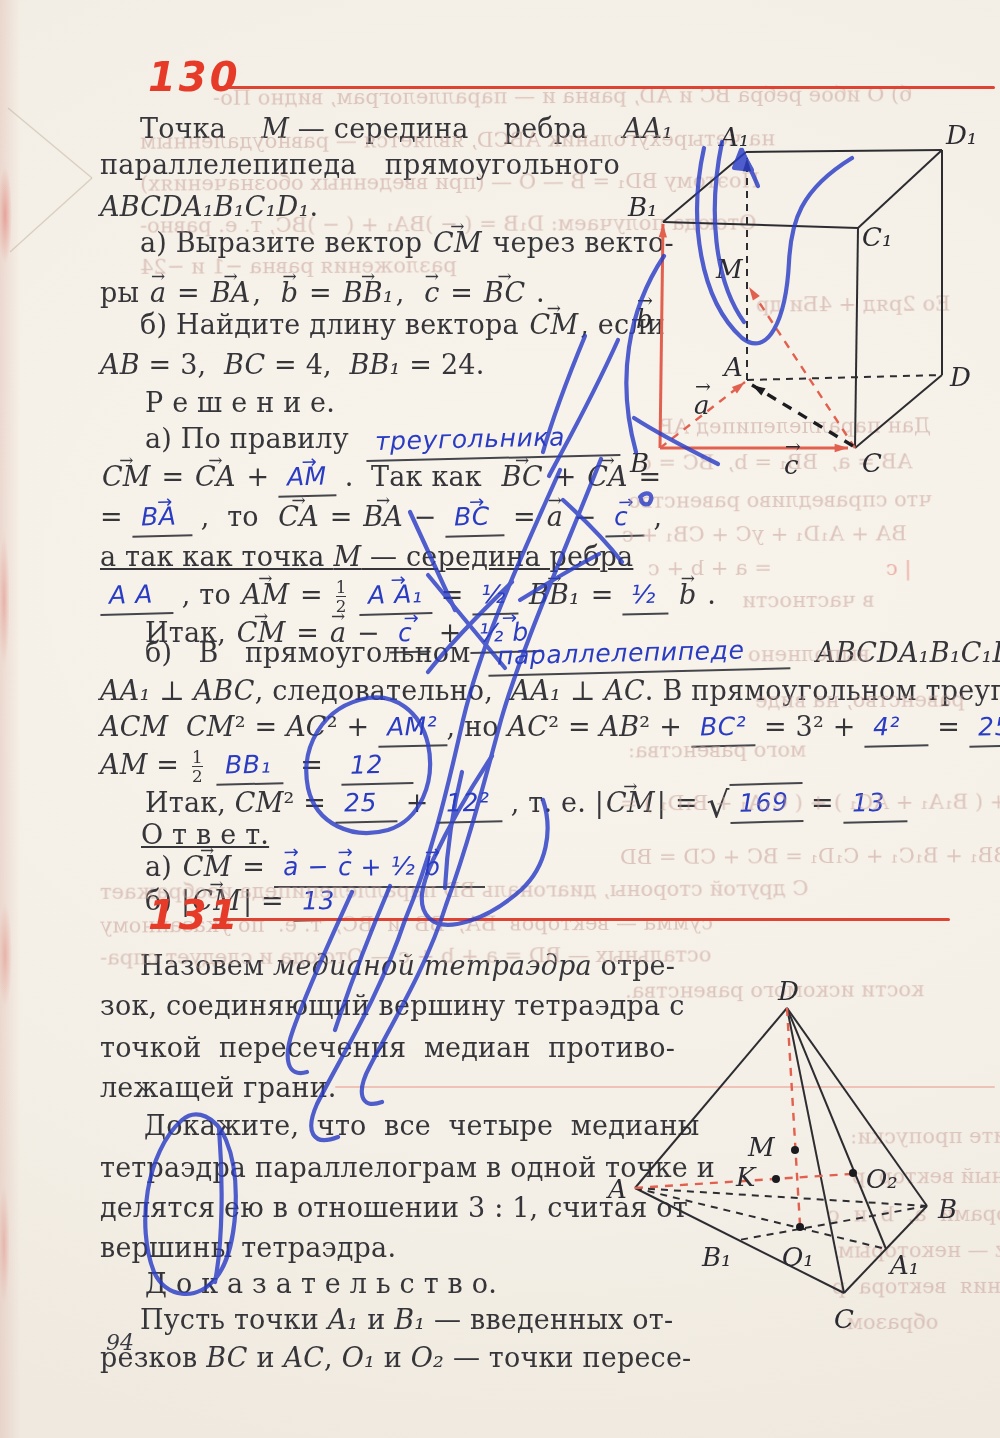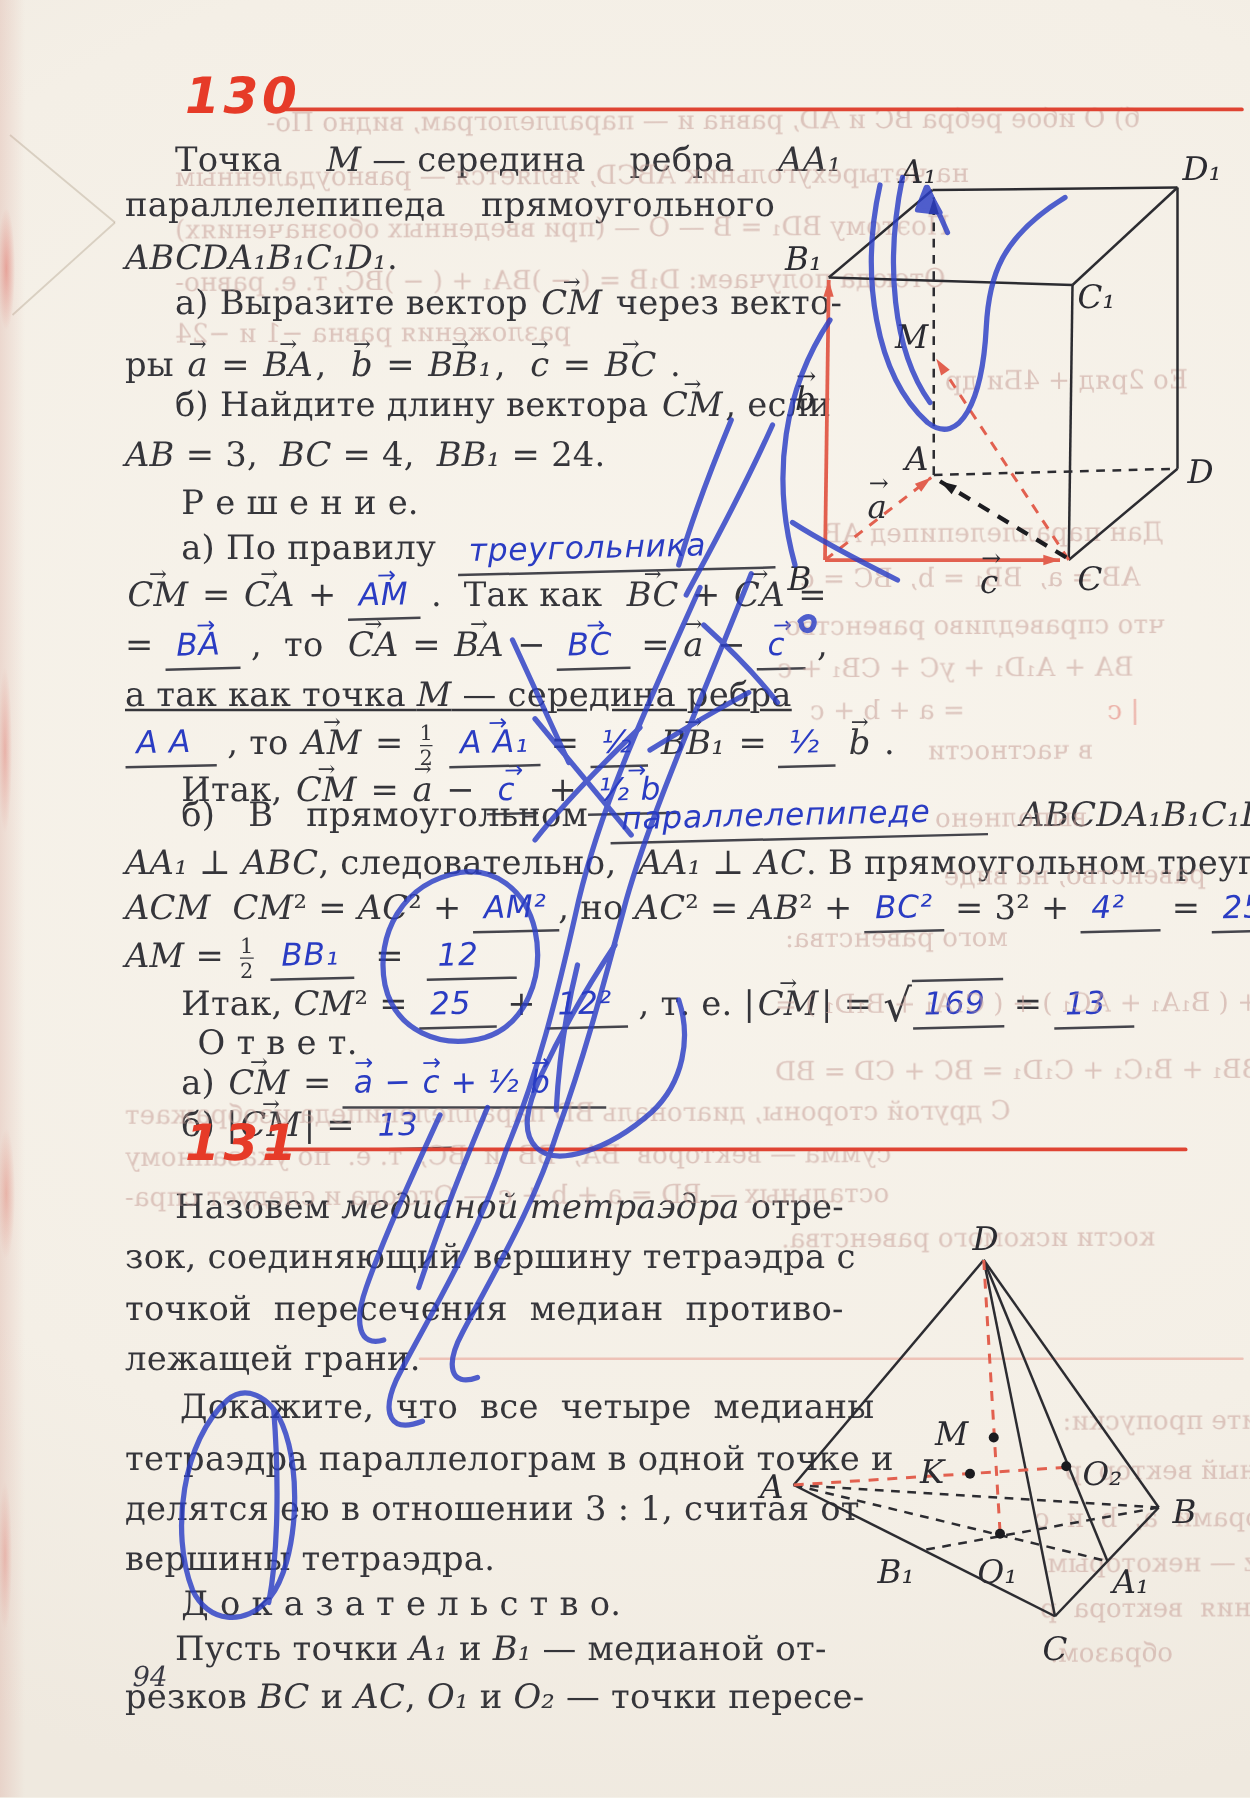--- a/index.html
+++ b/index.html
@@ -99,33 +99,33 @@
       <div class="line" style="left: 100px; top: 460px;"><span class="v">CM</span><span class="t"> = </span><span class="v">CA</span><span class="t"> + </span><span class="hw u ar">AM</span><span class="t"> .  Так как  </span><span class="v">BC</span><span class="t"> + </span><span class="v">CA</span><span class="t"> =</span></div>
       <div class="line" style="left: 100px; top: 500px;"><span class="t">= </span><span class="hw u ar" style="padding-right: 16px;">BA</span><span class="t"> ,  то  </span><span class="v">CA</span><span class="t"> = </span><span class="v">BA</span><span class="t"> − </span><span class="hw u ar" style="padding-right: 14px;">BC</span><span class="t"> = </span><span class="v">a</span><span class="t"> − </span><span class="hw u ar" style="padding-right: 16px;">c</span><span class="t"> ,</span></div>
       <div class="line" style="left: 100px; top: 540px; text-decoration: underline;"><span class="t">а так как точка </span><span class="i">M</span><span class="t"> — середина ребра</span></div>
       <div class="line" style="left: 100px; top: 578px;"><span class="hw u" style="padding-right: 20px;">A A</span><span class="t"> , то </span><span class="v">AM</span><span class="t"> = </span><span class="frac"><span>1</span><span class="fd">2</span></span><span class="t"> </span><span class="hw u ar">A A₁</span><span class="t"> = </span><span class="hw u" style="padding-right: 12px;">½</span><span class="t"> </span><span class="v">BB₁</span><span class="t"> = </span><span class="hw u" style="padding-right: 12px;">½</span><span class="t"> </span><span class="v">b</span><span class="t"> .</span></div>
       <div class="line" style="left: 145px; top: 616px;"><span class="t">Итак, </span><span class="v">CM</span><span class="t"> = </span><span class="v">a</span><span class="t"> − </span><span class="hw u ar" style="padding-right: 18px;">c</span><span class="t"> + </span><span class="hw u ar" style="padding-right: 14px;">½ b</span></div>
       <div class="line" style="left: 145px; top: 636px;"><span class="t">б)   В   прямоугольном  </span><span class="hw u" style="padding-right: 45px;">параллелепипеде</span><span class="t">   </span><span class="i">ABCDA₁B₁C₁D₁</span></div>
       <div class="line" style="left: 100px; top: 674px;"><span class="i">AA₁</span><span class="t"> ⊥ </span><span class="i">ABC</span><span class="t">, следовательно,  </span><span class="i">AA₁</span><span class="t"> ⊥ </span><span class="i">AC</span><span class="t">. В прямоугольном треугольнике</span></div>
       <div class="line" style="left: 100px; top: 710px;"><span class="i">ACM</span><span class="t">  </span><span class="i">CM</span><span class="t">² = </span><span class="i">AC</span><span class="t">² + </span><span class="hw u">AM²</span><span class="t">, но </span><span class="i">AC</span><span class="t">² = </span><span class="i">AB</span><span class="t">² + </span><span class="hw u">BC²</span><span class="t"> = 3² + </span><span class="hw u" style="padding-right: 28px;">4²</span><span class="t"> = </span><span class="hw u" style="padding-right: 24px;">25</span></div>
       <div class="line" style="left: 100px; top: 748px;"><span class="i">AM</span><span class="t"> = </span><span class="frac"><span>1</span><span class="fd">2</span></span><span class="t"> </span><span class="hw u" style="padding-right: 12px;">BB₁</span><span class="t">  =  </span><span class="hw u" style="padding-right: 30px;">12</span></div>
       <div class="line" style="left: 145px; top: 784px;"><span class="t">Итак, </span><span class="i">CM</span><span class="t">² = </span><span class="hw u" style="padding-right: 20px;">25</span><span class="t"> + </span><span class="hw u" style="padding-right: 12px;">12²</span><span class="t"> , т. е. |</span><span class="v">CM</span><span class="t">| = </span><span class="sq">√</span><span class="hw u bar" style="padding-right: 14px;">169</span><span class="t"> = </span><span class="hw u" style="padding-right: 22px;">13</span></div>
-      <div class="line" style="left: 158px; top: 818px;"><span class="t">О т в е т.</span></div>
+      <div class="line" style="left: 141px; top: 818px; text-decoration: underline;"><span class="t">О т в е т.</span></div>
       <div class="line" style="left: 145px; top: 850px;"><span class="t">а) </span><span class="v">CM</span><span class="t"> = </span><span class="grp u" style="padding-right: 45px;"><span class="hw ar">a</span><span class="hw"> − </span><span class="hw ar">c</span><span class="hw"> + ½ </span><span class="hw ar">b</span></span></div>
       <div class="line" style="left: 145px; top: 884px;"><span class="t">б) |</span><span class="v">CM</span><span class="t">| = </span><span class="hw u" style="padding-right: 26px;">13</span></div>
       <div class="line" style="left: 140px; top: 949px;"><span class="t">Назовем </span><span class="i">медианой тетраэдра</span><span class="t"> отре-</span></div>
       <div class="line" style="left: 100px; top: 989px;"><span class="t">зок, соединяющий вершину тетраэдра с</span></div>
       <div class="line" style="left: 100px; top: 1031px;"><span class="t">точкой  пересечения  медиан  противо-</span></div>
       <div class="line" style="left: 100px; top: 1071px;"><span class="t">лежащей грани.</span></div>
       <div class="line" style="left: 144px; top: 1109px;"><span class="t">Докажите,  что  все  четыре  медианы</span></div>
       <div class="line" style="left: 100px; top: 1151px;"><span class="t">тетраэдра параллелограм в одной точке и</span></div>
       <div class="line" style="left: 100px; top: 1191px;"><span class="t">делятся ею в отношении 3 : 1, считая от</span></div>
       <div class="line" style="left: 100px; top: 1231px;"><span class="t">вершины тетраэдра.</span></div>
       <div class="line" style="left: 145px; top: 1267px;"><span class="t">Д о к а з а т е л ь с т в о.</span></div>
-      <div class="line" style="left: 140px; top: 1303px;"><span class="t">Пусть точки </span><span class="i">A₁</span><span class="t"> и </span><span class="i">B₁</span><span class="t"> — медианой от-</span></div>
+      <div class="line" style="left: 140px; top: 1303px;"><span class="t">Пусть точки </span><span class="i">A₁</span><span class="t"> и </span><span class="i">B₁</span><span class="t"> — введенных от-</span></div>
       <div class="line" style="left: 100px; top: 1341px;"><span class="t">резков </span><span class="i">BC</span><span class="t"> и </span><span class="i">AC</span><span class="t">, </span><span class="i">O₁</span><span class="t"> и </span><span class="i">O₂</span><span class="t"> — точки пересе-</span></div>
     </div>
 
   <svg id="art" width="1000" height="1438" viewBox="0 0 1000 1438">
       <line x1="8" y1="108" x2="92" y2="178" stroke="rgba(160,140,115,.32)" stroke-width="1.5"></line>
       <line x1="92" y1="178" x2="10" y2="252" stroke="rgba(160,140,115,.32)" stroke-width="1.5"></line>
       <path d="M747,158 L751.1372828932588,171.37471084775848 L742.8627171067412,171.37471084775848 Z" fill="#2c2c31"></path>
       <path d="M663,224 L666.9578023646841,237.42891657737516 L658.6839785770828,237.31810643736264 Z" fill="#e2604f"></path>
       <path d="M848,448 L834.6252891522415,452.13728289325877 L834.6252891522415,443.86271710674123 Z" fill="#e2604f"></path>
       <path d="M745,382 L736.9733372487619,393.4705137233642 L731.8985701226622,386.93482878823585 Z" fill="#e2604f"></path>

